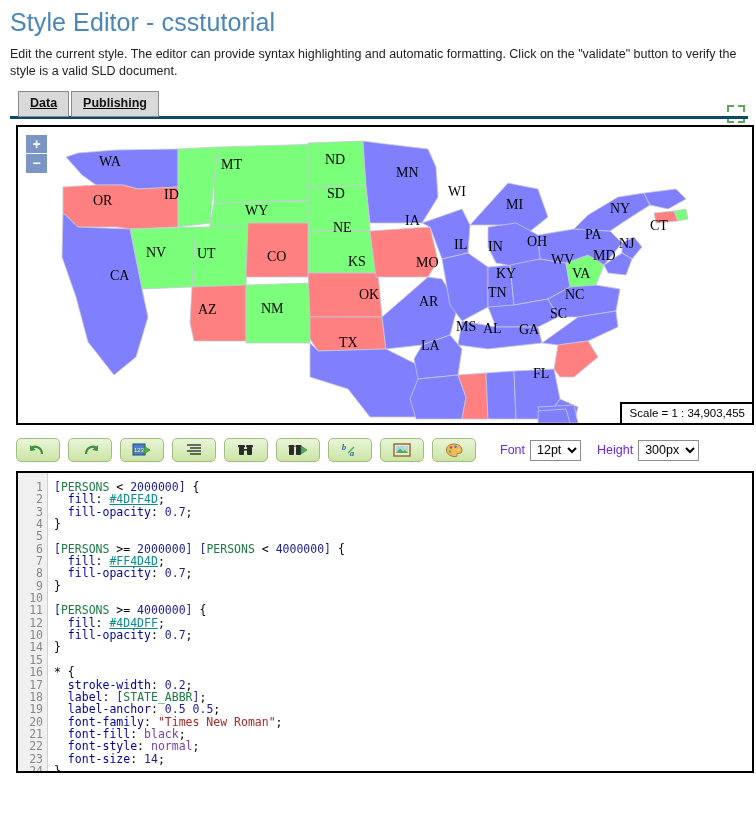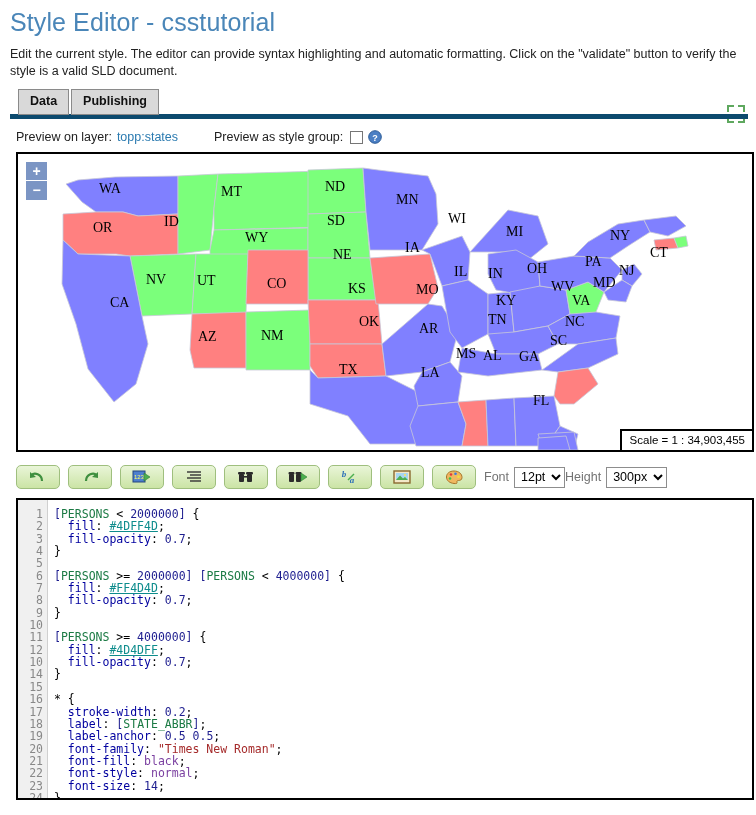--- a/index.html
+++ b/index.html
@@ -36,24 +36,25 @@
     position: absolute;
     right: 10px; top: 96px;
     width: 20px; height: 20px;
   }
 
   
   .tabs {
     position: relative;
     margin: 13px 0 0 2px;
     height: 26px;
-    border-bottom: 5px solid #0c4a6e;
+    border-bottom: 3px solid #0c4a6e;
     display: flex;
     align-items: flex-end;
     padding-left: 8px;
+    text-decoration: underline;
   }
   .tab {
     font-size: 12.5px;
     font-weight: bold;
     padding: 4px 11px 5px 11px;
     border: 1px solid #8a8a8a;
     background: #d9d9d9;
     margin-right: 2px;
     color: #111;
     cursor: pointer;
@@ -181,22 +182,22 @@
     border-radius: 5px;
     background: linear-gradient(#e9f5d8, #cbe4a5);
     display: flex;
     align-items: center;
     justify-content: center;
     cursor: pointer;
     flex: none;
   }
   .tb-label {
     font-size: 12.5px;
-    margin: 0 5px 0 0;
-    color: #737373;
+    margin: 0 5px 0 16px;
+    color: #6d28d9;
   }
   select.tb-select {
     font-size: 12.5px;
     font-family: "Liberation Sans", sans-serif;
     padding: 1px 2px;
     border: 1px solid #8d8d8d;
     background: #fff;
     height: 21px;
     color: #000;
   }
@@ -259,32 +260,20 @@
         <path d="M19,19 h-7 v-2 h5 v-5 h2 z"></path>
       </g>
     </svg>
   </span>
 
   <div class="tabs">
     <div class="tab">Data</div>
     <div class="tab">Publishing</div>
   </div>
 
-  <div class="preview-bar">
-    <span class="lbl">Preview on layer:</span>
-    <span class="link">topp:states</span>
-    <span class="grp">Preview as style group:</span>
-    <span class="chk"></span>
-    <span class="help-icon">
-      <svg width="14" height="14" viewBox="0 0 14 14">
-        <circle cx="7" cy="7" r="6.3" fill="#4b7fc4" stroke="#2d5b96" stroke-width="1"></circle>
-        <text x="7" y="10.5" font-size="9" font-weight="bold" fill="#ffffff" text-anchor="middle" font-family="Liberation Sans, sans-serif">?</text>
-      </svg>
-    </span>
-  </div>
 
   <div class="map-wrap">
 
     <svg class="map-svg" viewBox="0 0 734 296" preserveAspectRatio="none">
       <g stroke="#c8c8d8" stroke-width="0.8">
 
         <path d="M48,30 L60,26 L97,23 L160,22 L160,60 L120,62 L105,58 L78,58 L64,48 Z" fill="#8080FF"></path>
         <path d="M45,60 L78,58 L105,58 L120,62 L160,60 L160,100 L112,102 L98,100 L60,100 L45,86 Z" fill="#FF8080"></path>
         <path d="M160,22 L200,20 L196,54 L192,96 L160,100 L160,60 Z" fill="#7BFF7B"></path>
         <path d="M200,20 L340,16 L340,72 L196,76 L196,54 Z" fill="#7BFF7B"></path>

